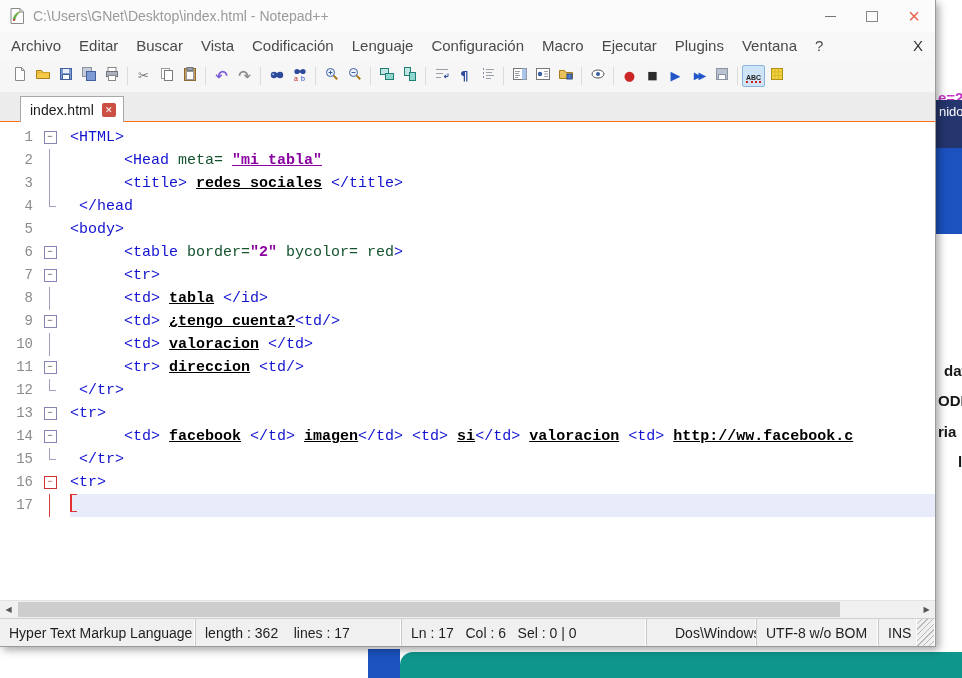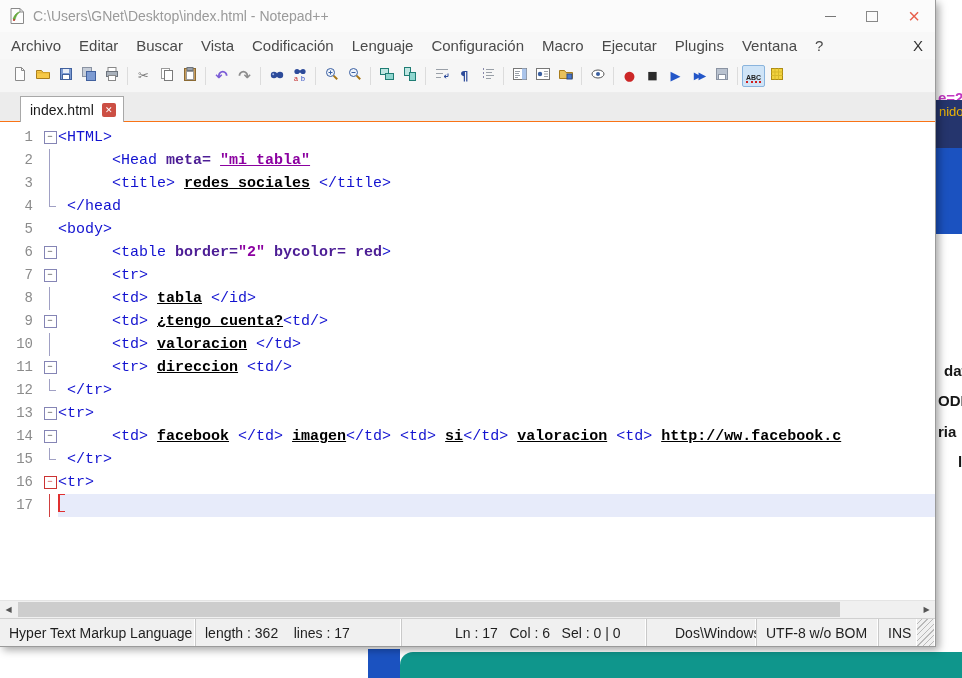--- a/index.html
+++ b/index.html
@@ -3,21 +3,21 @@
 <meta charset="utf-8">
 <style>
   html,body{margin:0;padding:0;}
   body{width:962px;height:678px;position:relative;overflow:hidden;background:#fff;
        font-family:"Liberation Sans",sans-serif;-webkit-font-smoothing:antialiased;}
 
   
   .bg-right{position:absolute;left:936px;top:0;width:26px;height:678px;background:#fff;z-index:1;}
   .bg-right .frag{position:absolute;left:2px;font-size:15px;font-weight:bold;color:#161616;white-space:nowrap;}
   .frag-url{top:50px;color:#c238c2 !important;margin-top:39px;}
-  .bg-navy{position:absolute;left:0;top:100px;width:26px;height:48px;background:#25356d;color:#eab308;
+  .bg-navy{position:absolute;left:0;top:100px;width:26px;height:48px;background:#25356d;color:#ffffff;
            font-size:13px;padding:4px 6px 0 3px;box-sizing:border-box;}
   .bg-blue{position:absolute;left:0;top:148px;width:26px;height:86px;background:#1b52c0;}
   .frag-1{top:362px;padding-left:6px;} .frag-2{top:392px;} .frag-3{top:423px;} .frag-4{top:453px;margin-left:20px;}
   .bg-bottom{position:absolute;left:0;top:647px;width:962px;height:31px;background:#fff;z-index:1;}
   .bb-blue{position:absolute;left:368px;top:2px;width:32px;height:29px;background:#1b52c0;}
   .bb-teal{position:absolute;left:400px;top:5px;right:0;height:26px;background:#0f968c;border-top-left-radius:13px;}
 
   
   .npp{position:absolute;left:0;top:0;width:936px;height:647px;background:#fff;z-index:2;
        border-right:1px solid #9a9a9a;border-bottom:1px solid #9a9a9a;box-sizing:border-box;
@@ -62,45 +62,45 @@
   .row{display:flex;height:23px;font-family:"Liberation Mono",monospace;font-size:15px;line-height:23px;}
   .ln{width:42px;flex:none;text-align:right;padding-right:9px;color:#8b8b8b;font-size:14px;box-sizing:border-box;}
   .fold{width:16px;flex:none;position:relative;display:flex;align-items:center;justify-content:center;}
   .fbox{width:11px;height:11px;border:1px solid #8585b5;background:#fff;color:#444;font-size:9px;
         line-height:9px;display:flex;align-items:center;justify-content:center;font-style:normal;z-index:1;}
   .fbox.red{border-color:#cc3333;color:#cc3333;}
   .fold.vline::before{content:"";position:absolute;left:7px;top:0;bottom:0;width:1px;background:#a0a0c4;}
   .fold.lend::before{content:"";position:absolute;left:7px;top:0;height:12px;width:1px;background:#a0a0c4;}
   .fold.lend::after{content:"";position:absolute;left:7px;top:11px;width:7px;height:1px;background:#a0a0c4;}
   .fold.rline::before{content:"";position:absolute;left:7px;top:0;bottom:0;width:1px;background:#d04040;}
-  .code{flex:1;white-space:pre;overflow:hidden;}
+  .code{flex:1;white-space:pre;overflow:hidden;margin-left:12px;}
   .row.cur .code{background:#e7ebfa;}
   .seg.t{color:#1212d0;}
-  .seg.a{color:#4c1d95;font-weight:bold;}
+  .seg.a{color:#14532d;}
   .seg.v{color:#8b00a0;font-weight:bold;}
   .seg.b{color:#000;font-weight:bold;}
   .seg.u{text-decoration:underline;}
   .caret{display:inline-block;width:5px;height:16px;vertical-align:-3px;
          border-left:2px solid #e03030;border-top:1px solid #e03030;border-bottom:1px solid #e03030;}
 
   
   .hscroll{height:17px;flex:none;background:#f0f0f0;border-top:1px solid #e4e4e4;display:flex;align-items:stretch;}
   .sb-arrow{width:17px;flex:none;display:flex;align-items:center;justify-content:center;
             font-size:8px;color:#555;font-family:"DejaVu Sans",sans-serif;}
   .sb-track{flex:1;position:relative;}
   .sb-thumb{position:absolute;left:1px;top:1px;bottom:1px;width:822px;background:#cdcdcd;}
 
   
   .statusbar{height:27px;flex:none;background:#f0f0f0;border-top:1px solid #d0d0d0;display:flex;
              align-items:stretch;font-size:14px;color:#1f1f1f;}
   .st{display:flex;align-items:center;padding:0 9px;border-right:1px solid #c9c9c9;
       box-shadow:inset -1px 0 0 #fff;white-space:pre;overflow:hidden;box-sizing:border-box;}
   .st-lang{flex:0 0 196px;}
   .st-len{flex:0 0 206px;}
-  .st-pos{flex:1;margin-left:44px;}
+  .st-pos{flex:1;}
   .st-eol{flex:0 0 110px;padding-left:28px;}
   .st-enc{flex:0 0 122px;}
   .st-ins{flex:0 0 38px;border-right:none;}
   .grip{flex:0 0 16px;border-right:none;background:
         repeating-linear-gradient(135deg,transparent 0 3px,#b9b9b9 3px 4px);}
 </style>
 </head>
 <body>
 
 <div class="bg-right">

